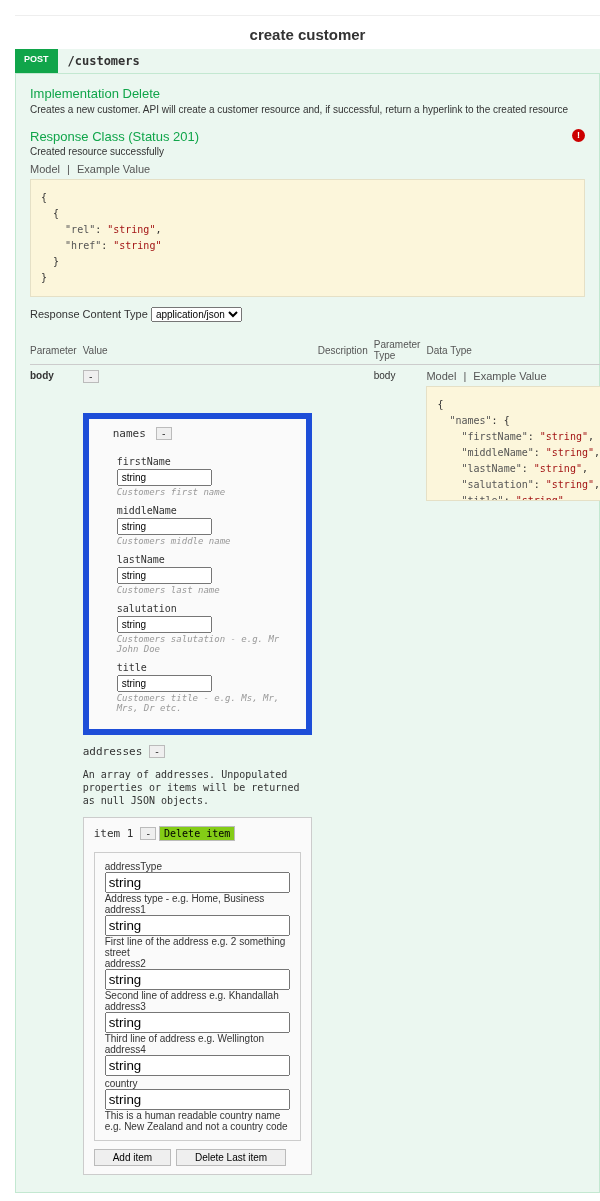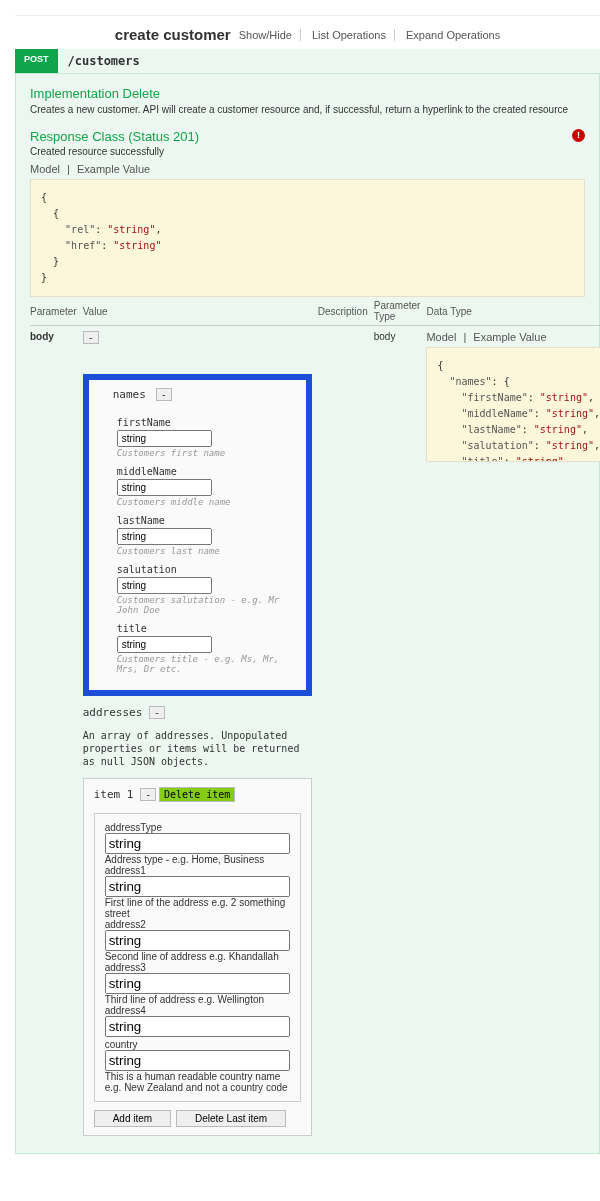--- a/index.html
+++ b/index.html
@@ -51,25 +51,20 @@
   .btn-row { margin-top: 8px; }
   .btn-row button { font-size: 10px; padding: 2px 18px; margin-right: 2px; background: #efefef; border: 1px solid #bbb; cursor: pointer; }
 </style>
 </head>
 <body>
 
 <div class="page">
   <div class="top-border"></div>
   <div class="header-row">
     <div class="title">create customer</div>
-    <div class="header-actions">
-      <span>Show/Hide</span>
-      <span>List Operations</span>
-      <span>Expand Operations</span>
-    </div>
   </div>
 
   <div class="method-row">
     <div class="method-badge">POST</div>
     <div class="path">/customers</div>
   </div>
 
   <div class="panel">
     <div class="section-title">Implementation Delete</div>
     <div class="section-text">Creates a new customer. API will create a customer resource and, if successful, return a hyperlink to the created resource</div>
@@ -88,20 +83,26 @@
 
     <div class="code-box">
         <pre style="margin:0;">{
   {
     <span class="key">"rel"</span>: <span class="str">"string"</span>,
     <span class="key">"href"</span>: <span class="str">"string"</span>
   }
 }</pre>
       </div>
 
+    <div class="ct-row">
+      <span>Response Content Type</span>
+      <select>
+        <option>application/json</option>
+      </select>
+    </div>
 
     <table class="params-table">
       <thead>
         <tr>
           <th style="width:60px;">Parameter</th>
           <th style="width:175px;">Value</th>
           <th style="width:100px;">Description</th>
           <th style="width:60px;">Parameter Type</th>
           <th>Data Type</th>
         </tr>

